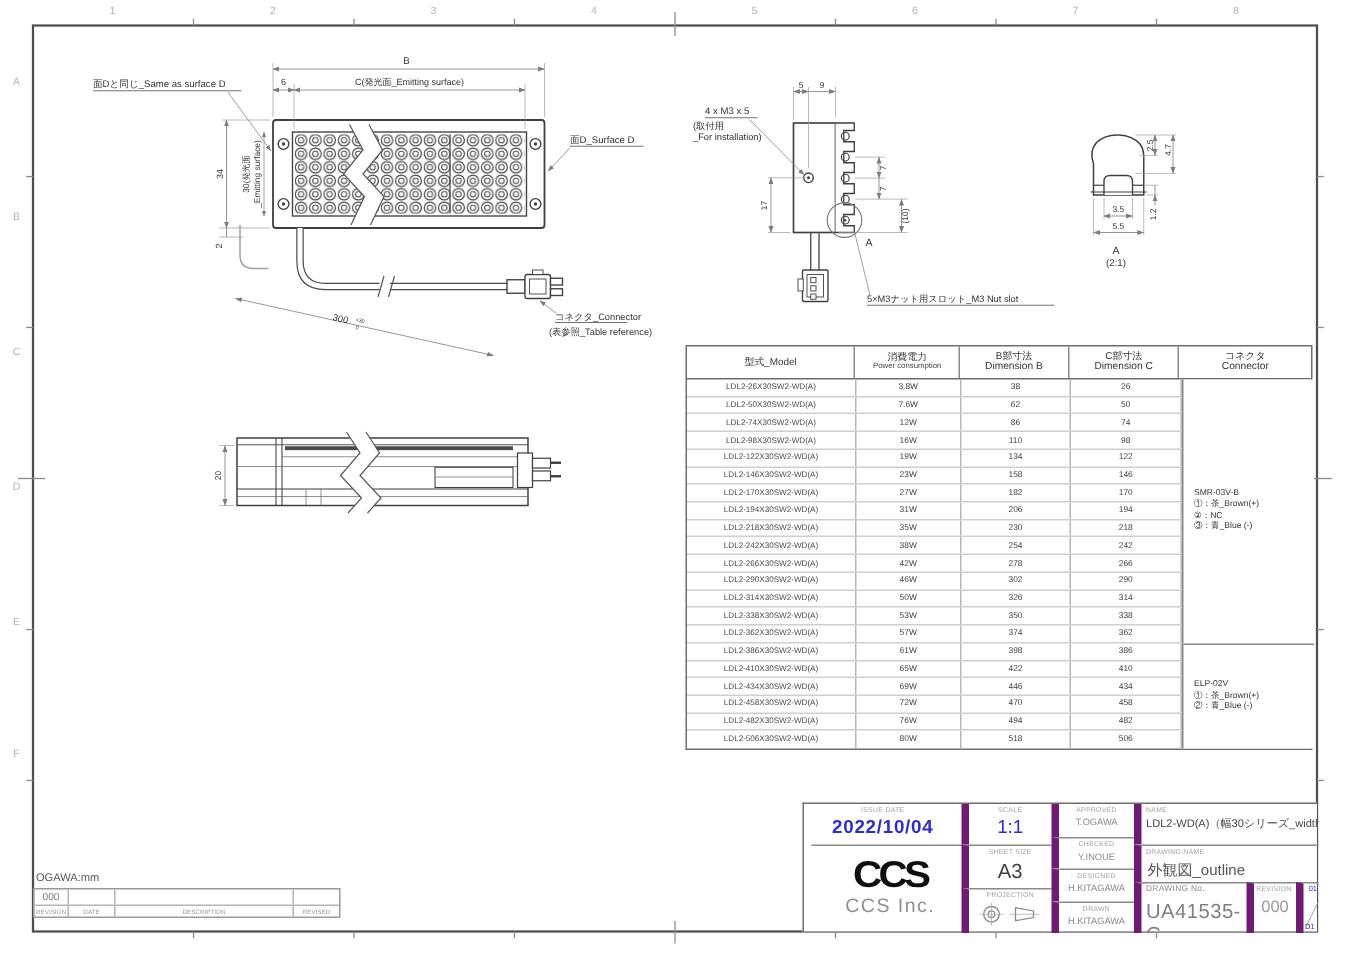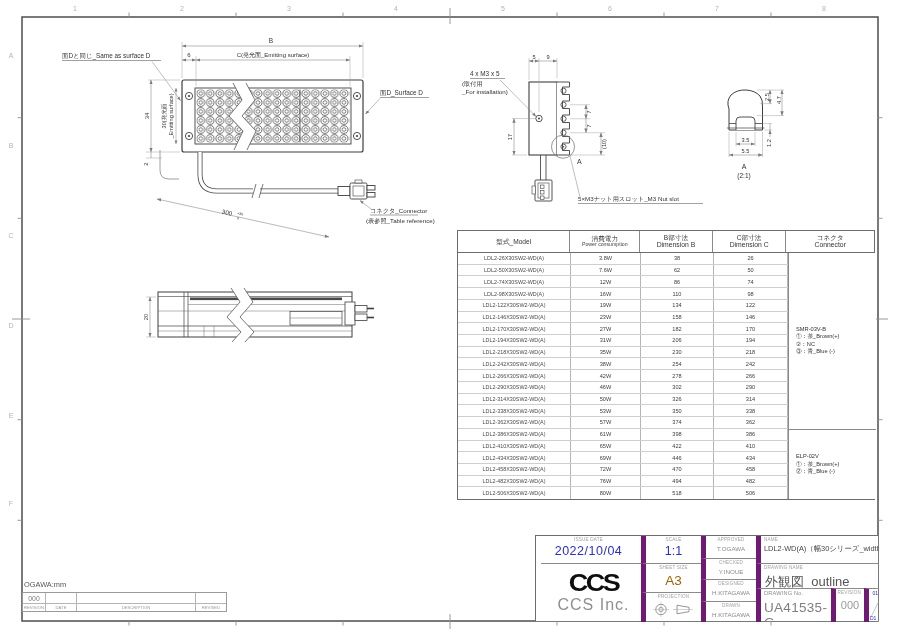--- a/index.html
+++ b/index.html
@@ -27,23 +27,23 @@
   .notes{position:absolute;left:570px;top:503px;font-size:9.6px;color:#1e1e1e;line-height:11.6px;white-space:nowrap;}
   
   .tblk{position:absolute;left:535px;top:535px;width:343px;height:86px;border-top:1px solid #6d6d6d;border-left:1px solid #6d6d6d;box-sizing:border-box;font-size:6px;background:#fff;}
   .tc{position:absolute;box-sizing:border-box;overflow:hidden;}
   .bl{border-left:5px solid #701a75;} .bt{border-top:1px solid #8a8a8a;}
   .slab{display:block;text-align:center;font-size:4.6px;color:#a2a2a2;letter-spacing:0.2px;padding-top:1px;white-space:nowrap;}
   .slab.left{text-align:left;padding-left:3px;} .slab.right{text-align:right;padding-right:3px;}
   .blue{color:#2c2ccf;}
   .vcenter{display:flex;align-items:center;justify-content:center;}
   .ccslogo{font-size:27px;font-weight:bold;letter-spacing:-2.5px;color:#0e0e0e;transform:scaleY(0.92);line-height:26px;text-align:center;}
-  .ccsinc{font-size:16px;color:#8f8f8f;text-align:center;letter-spacing:1px;}
+  .ccsinc{font-size:13px;color:#8f8f8f;text-align:center;letter-spacing:1px;}
   .namev{font-size:7.4px;color:#454545;padding:2px 0 0 3px;white-space:nowrap;}
-  .dnamev{font-size:13px;color:#555;padding:3px 0 0 4px;}
+  .dnamev{font-size:10px;color:#555;padding:3px 0 0 4px;}
   .dnov{font-size:13.5px;color:#7f7f7f;padding:4px 0 0 3px;letter-spacing:0.3px;}
   .revv{font-size:11px;color:#9a9a9a;text-align:center;}
   
   .unitlab{position:absolute;left:24px;top:580px;font-size:7.4px;color:#555;}
   .ustrip{position:absolute;left:22px;top:592px;width:205px;height:20px;border:1px solid #9a9a9a;box-sizing:border-box;font-size:4.2px;color:#9a9a9a;}
   .ustrip *{box-sizing:border-box;}
   .urow1{display:flex;height:11px;border-bottom:1px solid #b5b5b5;}
   .urow2{display:flex;height:7px;}
   .uc{border-right:1px solid #b5b5b5;display:flex;align-items:center;justify-content:center;}
   .uc:last-child{border-right:none;}
@@ -479,33 +479,33 @@
           <div>②：青_Blue (-)</div>
         </div>
       </div>
     </div>
   </div>
 
 
   <div class="tblk">
     <div class="tc" style="left:0;top:0;width:105px;height:27px;">
       <span class="slab">ISSUE DATE</span>
-      <div class="vcenter blue" style="height:18px;font-size:12.5px;letter-spacing:0.5px;">2022/10/04</div>
+      <div class="vcenter blue" style="height:18px;font-size:12.5px;letter-spacing:0.5px;font-weight:bold;">2022/10/04</div>
     </div>
     <div class="tc bt" style="left:5px;top:27px;width:105px;height:59px;">
       <div class="ccslogo" style="margin-top:6px;">CCS</div>
       <div class="ccsinc">CCS Inc.</div>
     </div>
     <div class="tc bl" style="left:105px;top:0;width:60px;height:27px;">
       <span class="slab">SCALE</span>
       <div class="vcenter blue" style="height:18px;font-size:12.5px;">1:1</div>
     </div>
     <div class="tc bl bt" style="left:105px;top:27px;width:60px;height:29px;">
       <span class="slab">SHEET  SIZE</span>
-      <div class="vcenter" style="height:20px;font-size:13.5px;color:#a16207;">A3</div>
+      <div class="vcenter" style="height:20px;font-size:13.5px;color:#404040;">A3</div>
     </div>
     <div class="tc bl bt" style="left:105px;top:56px;width:60px;height:30px;">
       <span class="slab">PROJECTION</span>
       <div class="vcenter" style="height:20px;">
         <svg width="44" height="17" viewBox="0 0 44 17">
           <circle cx="9" cy="8.5" r="5.2" fill="none" stroke="#8a8a8a" stroke-width="0.9"></circle>
           <circle cx="9" cy="8.5" r="2.2" fill="none" stroke="#8a8a8a" stroke-width="0.8"></circle>
           <line x1="1" y1="8.5" x2="17" y2="8.5" stroke="#aaa" stroke-width="0.5"></line>
           <line x1="9" y1="0.8" x2="9" y2="16.2" stroke="#aaa" stroke-width="0.5"></line>
           <path d="M25,4.2 L37,6.3 V10.7 L25,12.8 Z" fill="none" stroke="#8a8a8a" stroke-width="0.9"></path>

